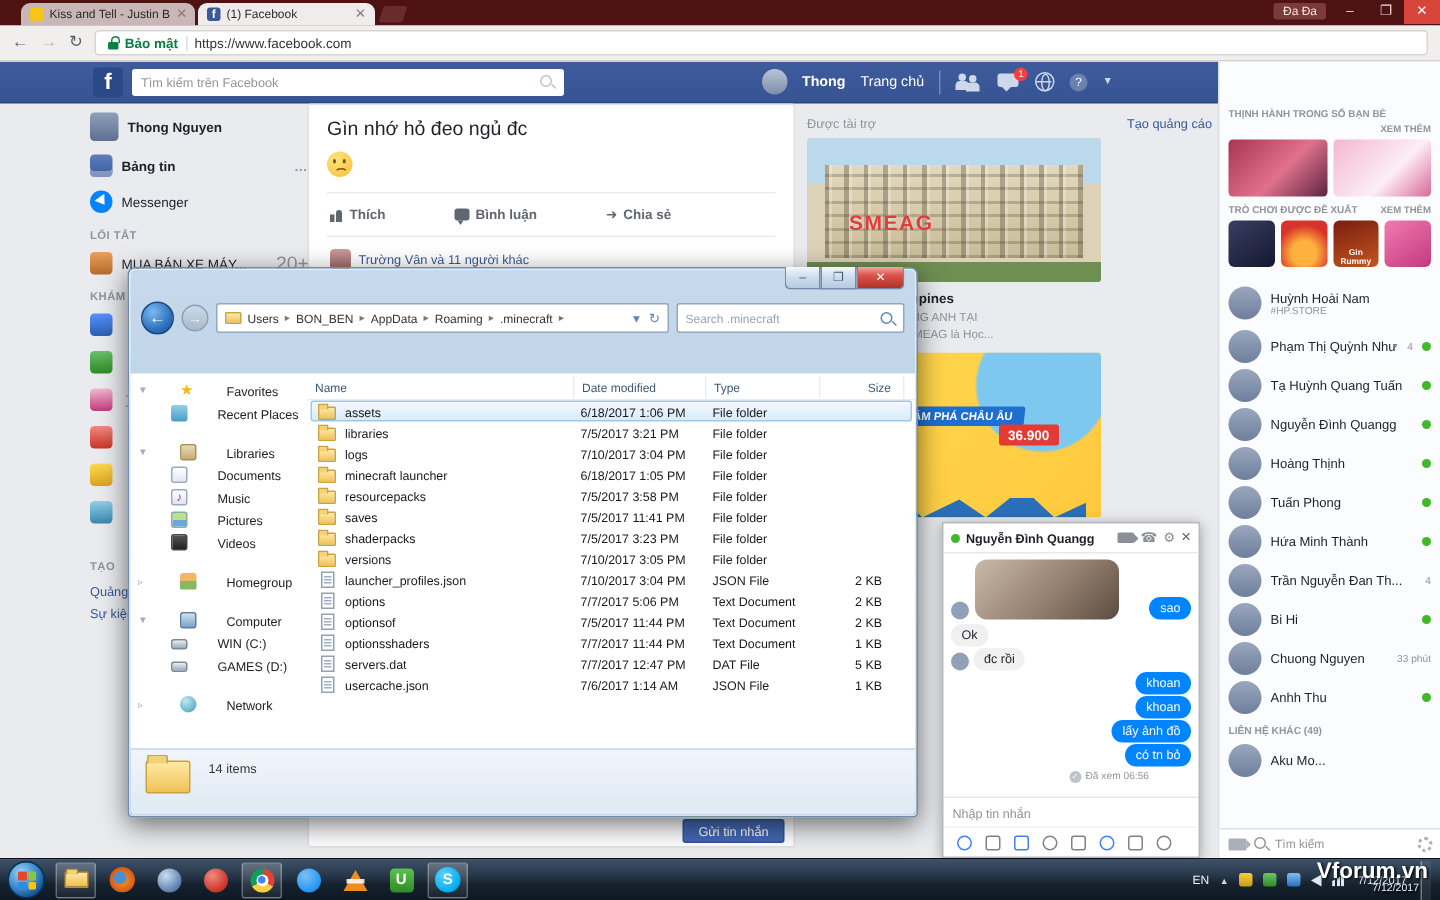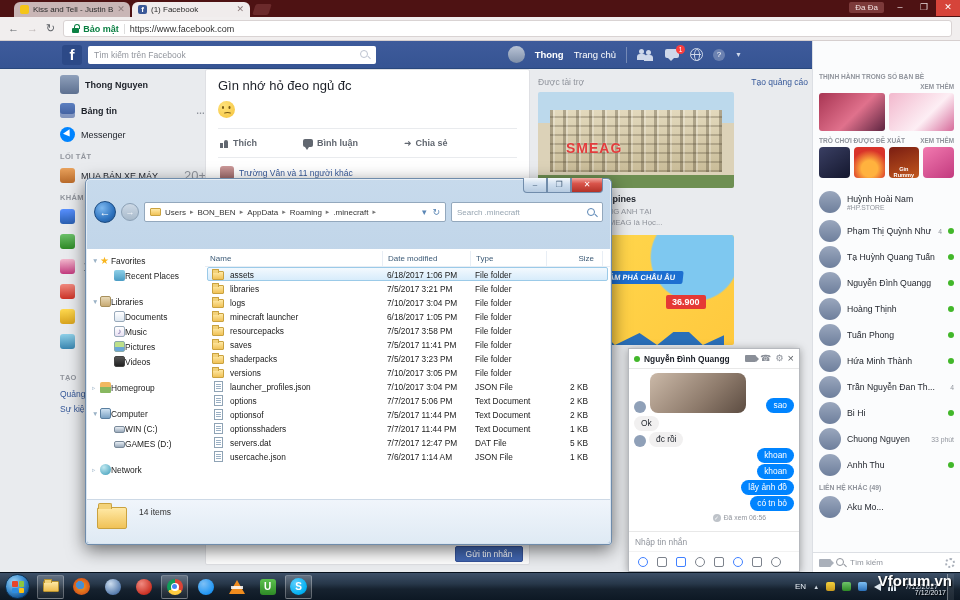--- a/index.html
+++ b/index.html
@@ -114,21 +114,21 @@
 #sphead{display:flex;justify-content:space-between;align-items:center;margin:8px 0 5px}
 #sp-title{color:#90949c}
 #sp-create{color:#365899}
 .adimg{width:196px;height:96px;border-radius:2px;position:relative;overflow:hidden;background:linear-gradient(#bcd9ec 0 32%,#dcd2b8 32% 86%,#6e8f52 86%)}
 .ad-building{position:absolute;left:12px;top:18px;width:172px;height:62px;background:repeating-linear-gradient(90deg,rgba(80,70,50,.35) 0 3px,rgba(255,255,255,.25) 3px 5px,transparent 5px 13px),repeating-linear-gradient(0deg,rgba(80,70,50,.28) 0 2px,transparent 2px 9px),linear-gradient(#e3d9bd,#c9bc98)}
 .ad-overlay{position:absolute;left:28px;top:48px;color:#e23c3c;font-weight:bold;font-size:14px;letter-spacing:1px;text-shadow:0 0 2px rgba(255,255,255,.6)}
 #ad1-title{display:block;color:#1d2129;font-weight:bold;font-size:9px;margin:6px 0 3px;width:196px}
 .adline{display:block;color:#90949c;font-size:7.8px;width:196px;line-height:1.35}
 .adimg2{width:196px;height:110px;border-radius:2px;position:relative;overflow:hidden;background:radial-gradient(circle at 80% 20%,#7ec8f0 0 24%,transparent 25%),radial-gradient(circle at 15% 80%,#f0a63c 0 18%,transparent 19%),linear-gradient(135deg,#ffd94f,#ffc93e);margin-top:7px}
 .ad2-banner{position:absolute;left:52px;top:36px;background:#1d6fd1;color:#fff;font-size:7.5px;font-weight:bold;padding:2px 8px;border-radius:2px;transform:skewX(-6deg);white-space:nowrap}
-.ad2-price{position:absolute;left:128px;top:60px;background:#e53935;color:#fff;font-weight:bold;font-size:9px;padding:2px 6px;border-radius:2px}
+.ad2-price{position:absolute;left:128px;top:48px;background:#e53935;color:#fff;font-weight:bold;font-size:9px;padding:2px 6px;border-radius:2px}
 .ad2-land{position:absolute;left:10px;bottom:0;width:176px;height:22px;background:linear-gradient(transparent 40%,#2a6fb8 40%);clip-path:polygon(0 100%,8% 40%,16% 100%,28% 20%,38% 100%,52% 45%,62% 100%,76% 10%,88% 100%,100% 55%,100% 100%)}
 
 
 #fbright{position:absolute;left:812px;top:41px;width:148px;height:531px;background:#fbfcfd;border-left:1px solid #dcdfe4;padding:32px 6px 0 6px;font-size:9px;z-index:3}
 .rhead{font-size:6.6px;font-weight:bold;color:#90949c;display:flex;justify-content:space-between;align-items:center;margin-bottom:3px;white-space:nowrap}
 .rlink{color:#90949c;font-weight:bold;font-size:6.4px}
 .thumbrow{display:flex;gap:4px;margin:2px 0 6px}
 .thumb{width:66px;height:38px;border-radius:3px}
 .thumb.g1{background:linear-gradient(135deg,#a83553,#e0718c 55%,#5c2440)}
 .thumb.g2{background:linear-gradient(135deg,#f2b8cd,#fdeef4 60%,#d66a9a)}
@@ -181,21 +181,21 @@
 #expsearch input{border:none;outline:none;flex:1;font-size:8px;color:#667;min-width:10px}
 #expsearch input::placeholder{color:#98a6b2}
 #exp-cmd{position:absolute;top:47px;left:1px;right:1px;height:23px;background:linear-gradient(#fbfdfe,#eaf2f9 50%,#dfeaf5);border-top:1px solid #e7eef6;border-bottom:1px solid #cdd9e6;display:flex;align-items:center;padding:0 10px;gap:16px;font-size:8.5px;color:#1e3c5c}
 .dd::after{content:" ▾";font-size:6.5px;color:#557}
 #exp-views{margin-left:auto;display:flex;gap:8px;align-items:center}
 .views-ic{width:16px;height:13px;border:1px solid #9ab0c4;border-radius:2px;background:repeating-linear-gradient(0deg,#cfe0ef 0 2px,#fff 2px 4px)}
 .help-ic{width:13px;height:13px;border-radius:50%;border:1px solid #4a90d9;color:#2f6fb8;font-size:8px;font-weight:bold;text-align:center;line-height:12px}
 .help-ic::before{content:"?"}
 #exp-body{position:absolute;top:70px;left:1px;right:1px;bottom:45px;background:#fff;display:flex;border-radius:0}
 #exp-tree{width:118px;padding-top:4px;font-size:8.4px;color:#222;flex:none;overflow:hidden}
-.trow{display:flex;align-items:center;height:15px;padding-left:5px;gap:0;white-space:nowrap}
+.trow{display:flex;align-items:center;height:15px;padding-left:5px;gap:20px;white-space:nowrap}
 .trow.indent{padding-left:27px}
 .trow.gap{margin-top:11px}
 .exp-arrow{width:8px;color:#9ab2c6;font-size:6.5px;flex:none}
 .ticon{width:11px;height:11px;flex:none;border-radius:2px}
 .ticon.star{background:none;color:#f8b620;font-size:10px;line-height:11px}
 .ticon.star::before{content:"★"}
 .ticon.recent{background:linear-gradient(#8fd0e8,#4a9cc4)}
 .ticon.lib{background:linear-gradient(#e8d9b8,#c8ab74);border:1px solid #a8905c}
 .ticon.doc{background:linear-gradient(#fff,#dfe8f2);border:1px solid #9ab}
 .ticon.mus{background:linear-gradient(#fff,#e8e0f2);border:1px solid #9ab;color:#6a5a9a;font-size:8px;line-height:10px;text-align:center}

